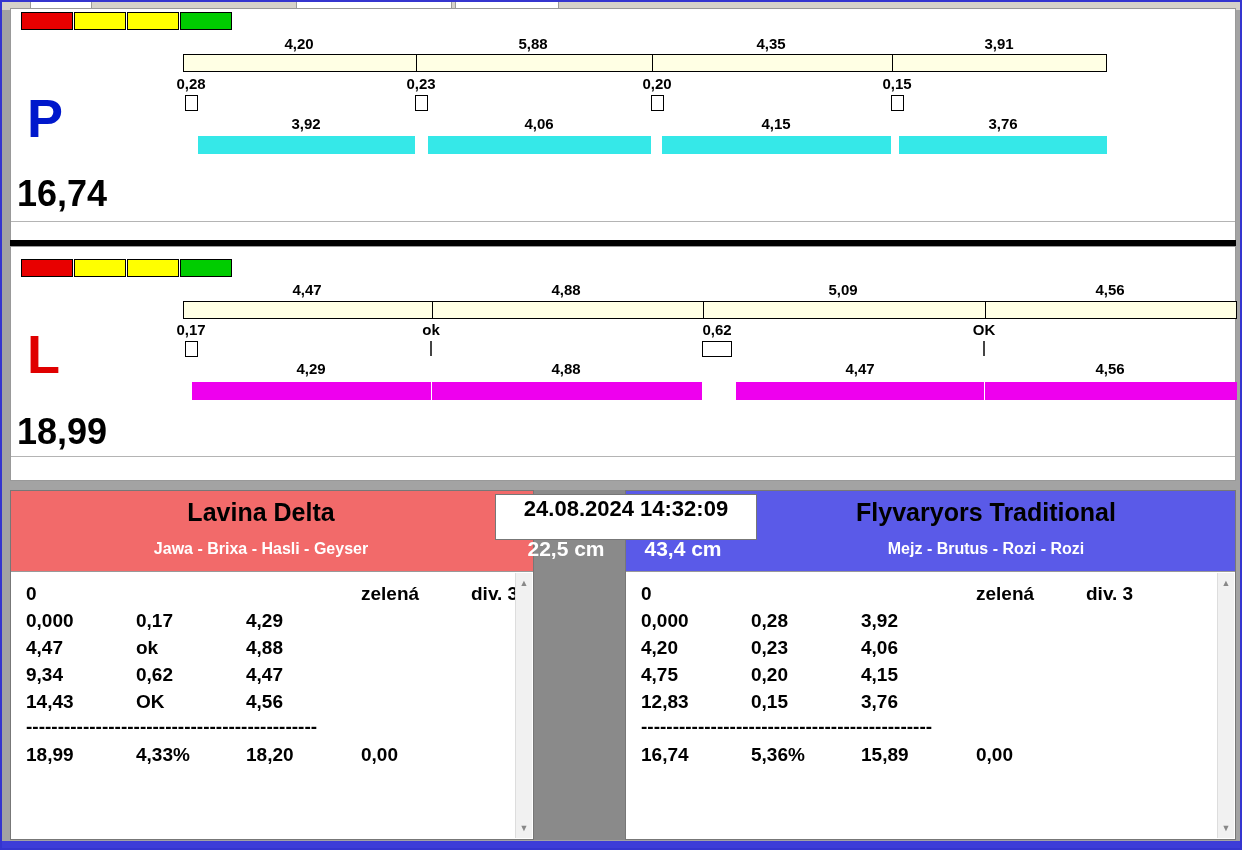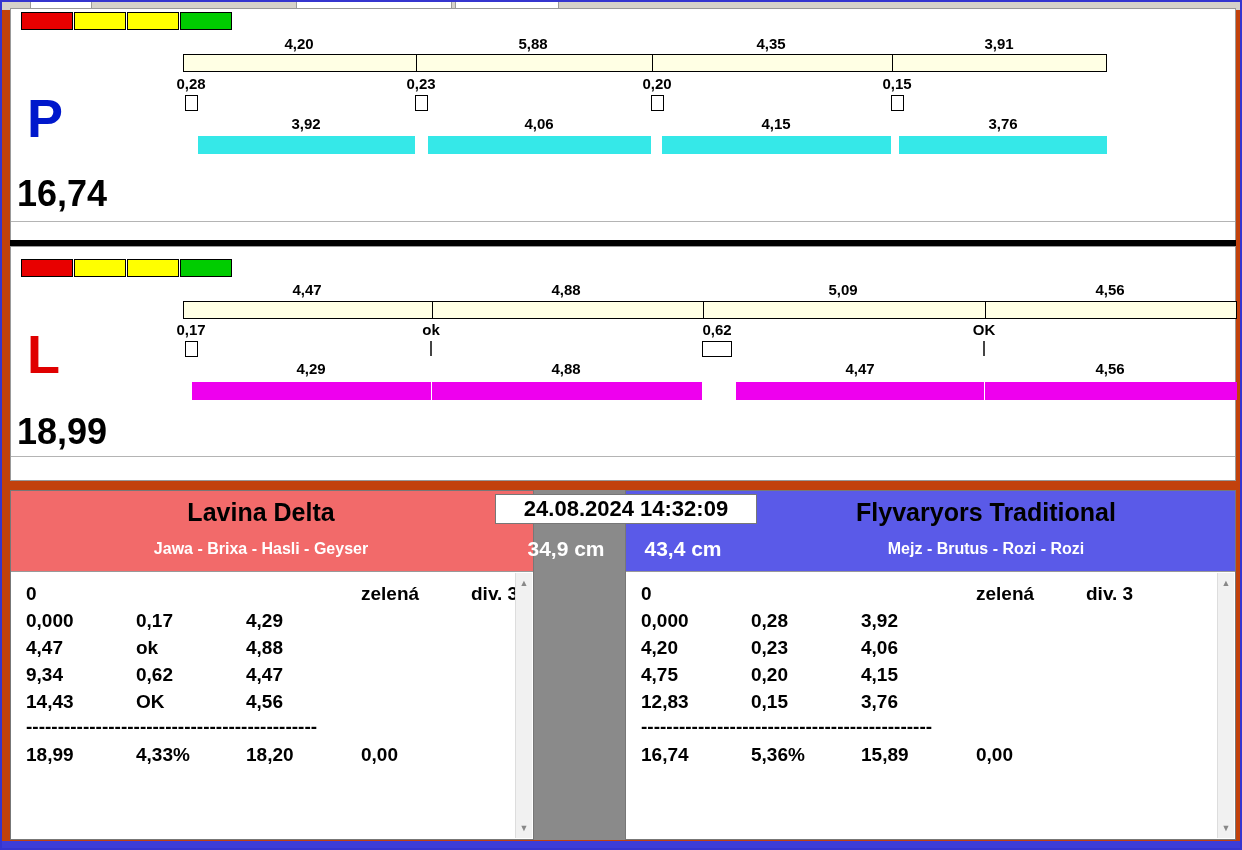--- a/index.html
+++ b/index.html
@@ -1,17 +1,17 @@
 <!DOCTYPE html>
 <html><head>
 <meta charset="utf-8">
 <style>
   * { margin:0; padding:0; box-sizing:border-box; }
   html,body { font-family:"Liberation Sans", sans-serif; background:#777; }
-  .frame { position:relative; width:1242px; height:850px; background:#c2410c;
+  .frame { position:relative; width:1242px; height:850px; background:#a3a3a3;
            border:2px solid #3535cf; overflow:hidden; }
 
   
   .top-strip { position:absolute; left:0; top:0; right:0; height:8px; background:#d6d2ca; }
   .ts-box { position:absolute; top:0; height:7px; background:#fff; border:1px solid #9a9a9a; border-top:none; }
 
   
   .lane { position:absolute; left:8px; width:1226px; background:#fff; border:1px solid #999; }
   #laneP { top:6px;  height:233px; }
   #laneL { top:244px; height:235px; }
@@ -67,21 +67,21 @@
           height:27px; font-size:19px; font-weight:bold; line-height:27px; color:#000; }
   .trow span { white-space:nowrap; }
   .trow-divider { height:26px; font-size:19px; font-weight:bold; line-height:24px; white-space:nowrap; overflow:hidden; }
 
   .scrollbar { position:absolute; top:1px; right:1px; bottom:1px; width:17px;
                background:#f1f1f1; border-left:1px solid #ddd; }
   .sb-arrow { position:absolute; left:0; width:16px; height:16px; font-size:9px; color:#888;
               text-align:center; line-height:16px; cursor:default; }
   .sb-arrow.up { top:2px; } .sb-arrow.down { bottom:2px; }
 
-  .datetime { position:absolute; left:485px; top:4px; width:262px; height:30px; background:#fff;
+  .datetime { position:absolute; left:485px; top:4px; width:262px; height:46px; background:#fff;
               border:1px solid #777; font-size:22px; font-weight:bold; color:#000;
               text-align:center; line-height:28px; z-index:5; }
 
   .bottom-bar { position:absolute; left:0; right:0; bottom:0; height:7px; background:#3d3dd8; }
 </style>
 </head>
 <body>
 
 <div class="frame">
 
@@ -180,21 +180,21 @@
     <div class="lane-total">18,99</div>
     <div class="lane-footer" style="top:209px"></div>
   </section>
 
   <div class="teams">
 
     <div class="team-panel left">
       <div class="team-header salmon">
         <div class="team-name">Lavina Delta</div>
         <div class="team-dogs">Jawa - Brixa - Hasli - Geyser</div>
-        <div class="jump-height">34,9 cm</div>
+        <div class="jump-height">22,5 cm</div>
       </div>
       <div class="team-body">
         <div class="trow">
           <span>0</span>
           <span></span>
           <span></span>
           <span>zelená</span>
           <span>div. 3</span>
         </div>
         <div class="trow">

